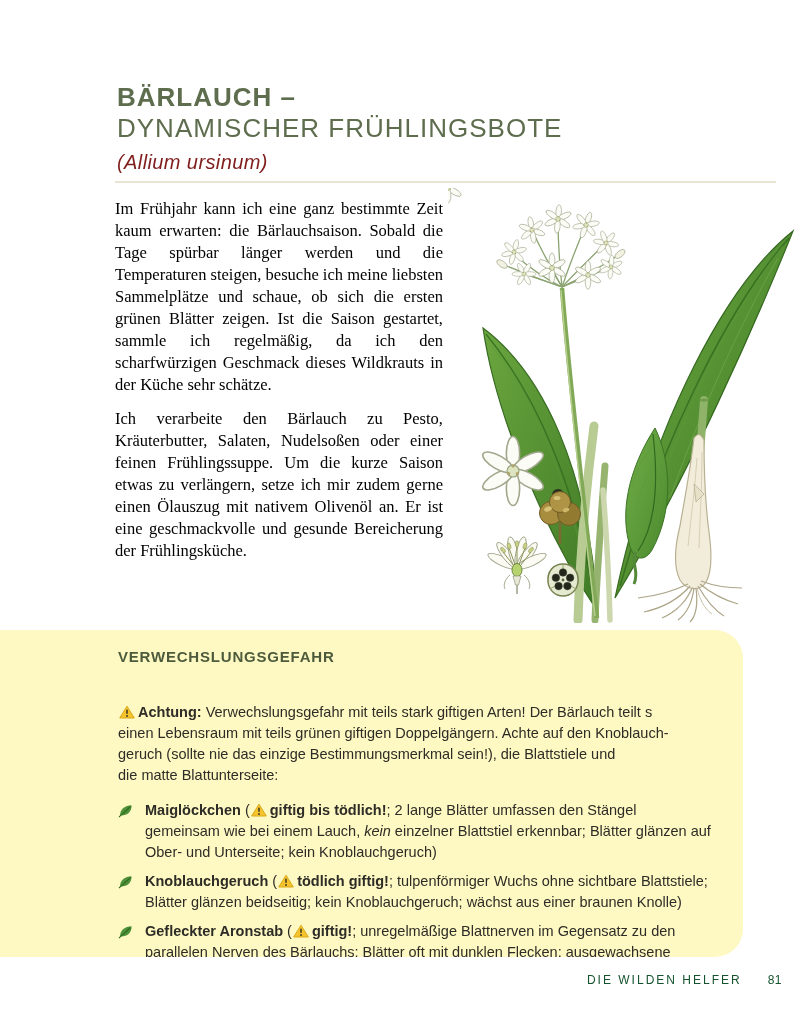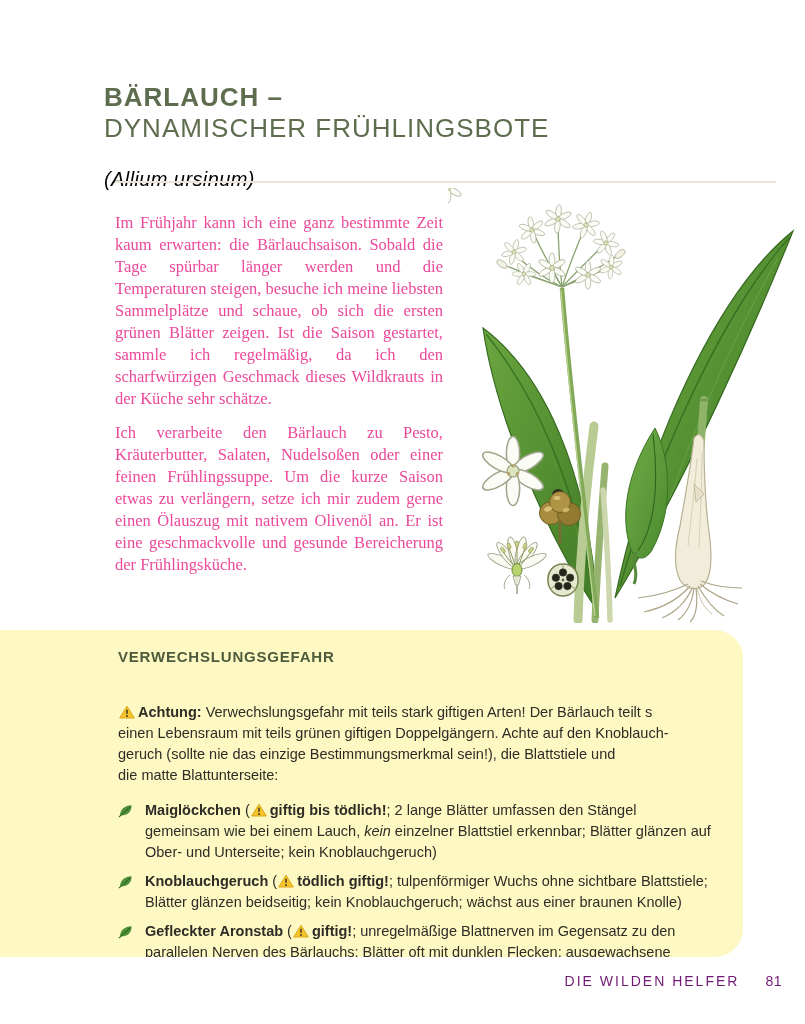--- a/index.html
+++ b/index.html
@@ -2,31 +2,31 @@
 <html lang="de"><head>
 <meta charset="utf-8">
 <style>
   html,body{margin:0;padding:0;}
   body{
     width:805px;height:1024px;position:relative;overflow:hidden;
     background:#ffffff;
     font-family:"Liberation Sans",sans-serif;
   }
   
-  .hdr{position:absolute;left:104px;top:82px;}
+  .hdr{position:absolute;left:117px;top:82px;}
   .title{color:#5e6d4e;font-size:26px;line-height:31px;letter-spacing:1px;margin:0;}
   .title .l1{font-weight:700;display:block;}
   .title .l2{font-weight:400;display:block;}
-  .subtitle{color:#000000;font-style:italic;font-weight:400;font-size:20px;margin-top:24px;letter-spacing:0.4px;}
+  .subtitle{color:#7f1d1d;font-style:italic;font-weight:400;font-size:20px;margin-top:7px;letter-spacing:0.4px;}
   .rule{position:absolute;left:115px;top:181px;width:661px;height:2px;background:#eae5d2;}
   
   .textcol{
-    position:absolute;left:115px;top:212px;width:328px;
+    position:absolute;left:115px;top:198px;width:328px;
     font-family:"Liberation Serif",serif;font-size:16.5px;line-height:22px;
-    color:#ec4899;text-align:justify;
+    color:#000000;text-align:justify;
   }
   .textcol p{margin:0 0 12px 0;}
   
   .illu{position:absolute;left:448px;top:188px;width:357px;height:435px;}
   
   .wbox{
     position:absolute;left:0;top:630px;width:743px;height:327px;
     background:#fef9c3;border-radius:0 28px 28px 0;
     box-sizing:border-box;padding:18px 28px 0 118px;overflow:hidden;
   }
@@ -39,21 +39,21 @@
   .wlist{list-style:none;margin:14px 0 0 0;padding:0;font-size:14.5px;line-height:21px;color:#2e2c26;}
   .wlist li{display:flex;gap:12px;margin-bottom:8px;}
   .wlist .btxt{flex:1;}
   .wlist b{font-weight:700;}
   .wlist em{font-style:italic;}
   .leaf-ico{flex:none;width:15px;height:15px;margin-top:3px;}
   .warn-ico{display:inline-block;width:16px;height:14px;vertical-align:-2px;margin:0 3px 0 1px;}
   
   .foot{
     position:absolute;top:973px;right:23px;
-    color:#701a75;font-size:14px;letter-spacing:2px;
+    color:#14532d;font-size:12px;letter-spacing:2px;
     display:flex;align-items:center;gap:26px;
   }
   .foot .pn{letter-spacing:0.5px;}
 </style>
 </head>
 <body>
 
 <div class="hdr">
   <h1 class="title">
     <span class="l1">BÄRLAUCH –</span>

